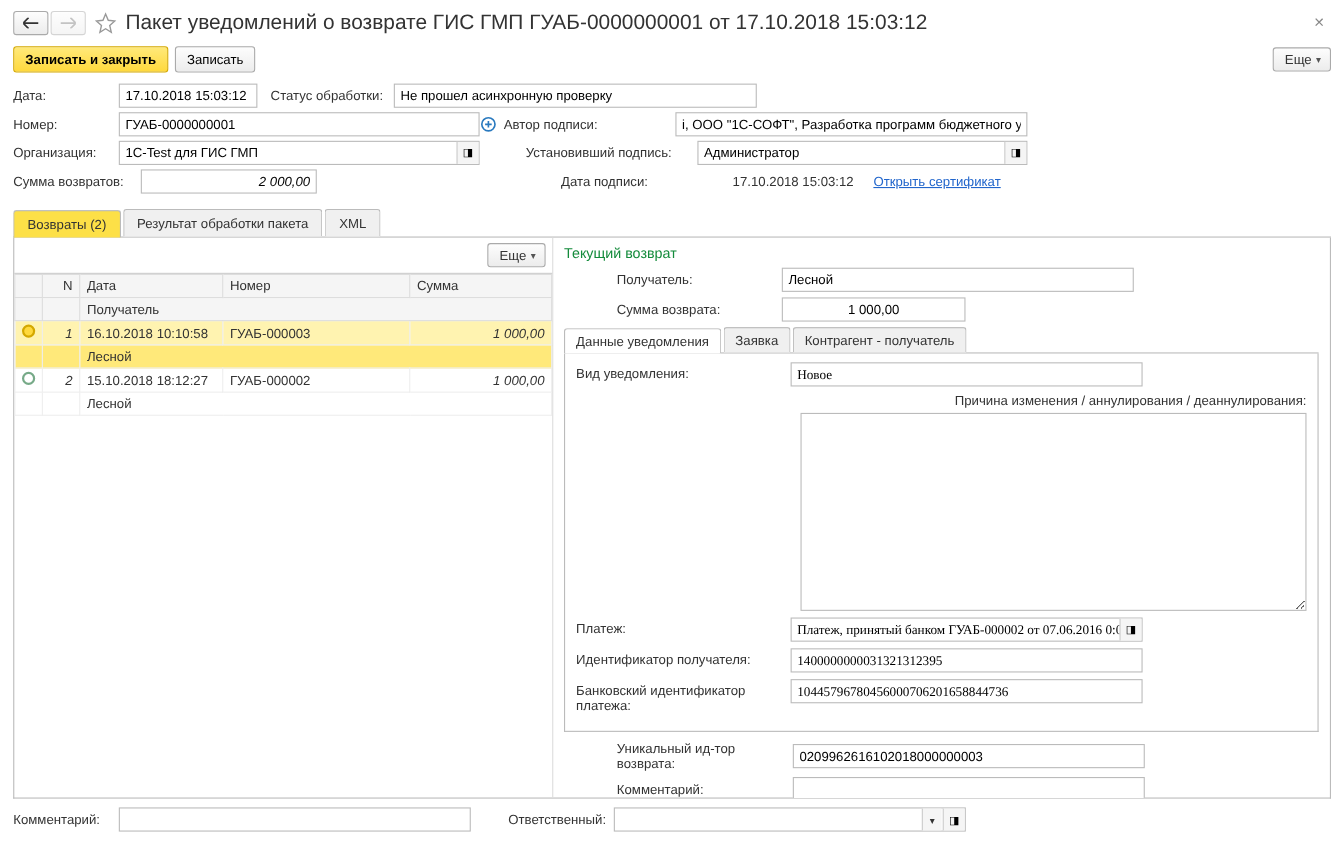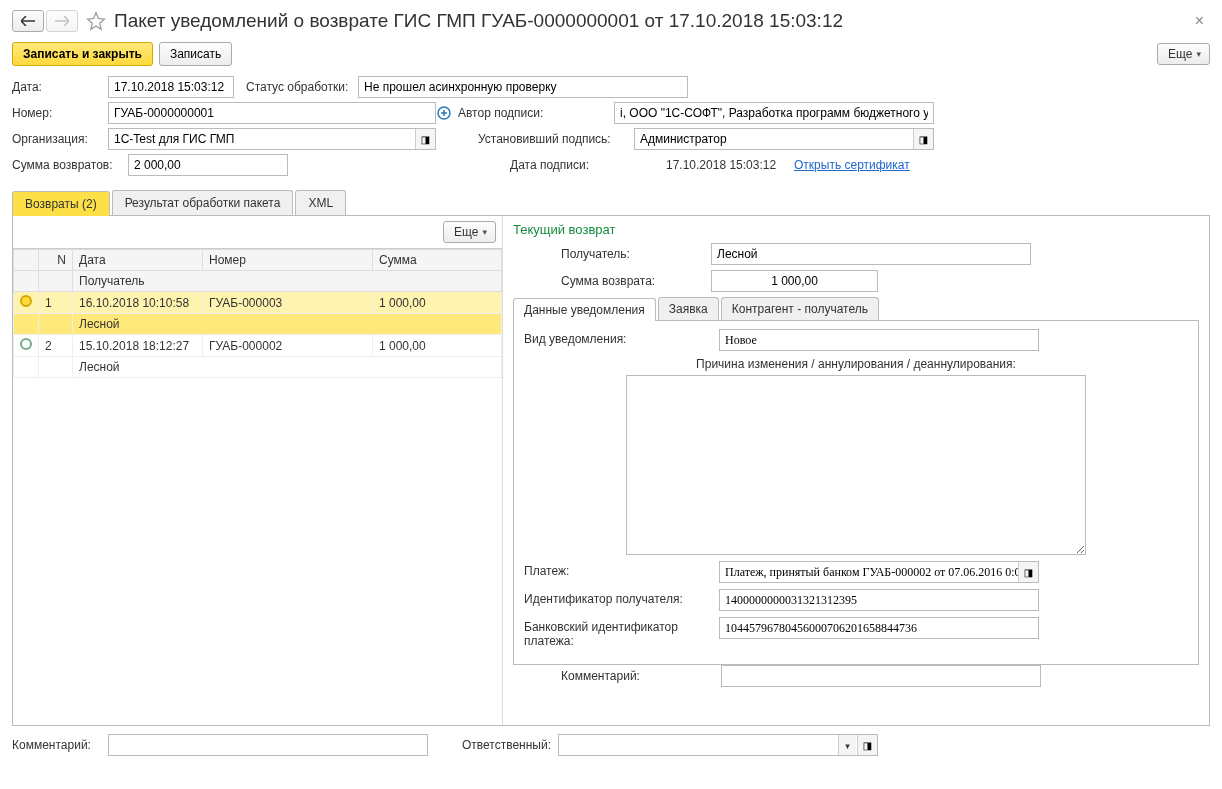--- a/index.html
+++ b/index.html
@@ -58,21 +58,21 @@
 .ic-inp { border: 1px solid #bbb; padding: 2px 5px; height: 22px; flex: 0 0 320px; font-family: Liberation Serif, serif; }
 .textarea { border: 1px solid #bbb; width: 460px; height: 180px; }
 .footer { display: flex; align-items: center; padding: 8px 12px; gap: 8px; }
 .footer .lbl2 { width: 88px; }
 .footer .inp { flex: 0 0 320px; }
 .sel-wrap { position: relative; display: inline-flex; }
 .sel-wrap .dd-btn { position: absolute; right: 22px; top: 1px; bottom: 1px; width: 18px; border: none; border-left: 1px solid #ccc; background: #f5f5f5; cursor: pointer; }
 .sel-wrap .dd-btn::after { content: "▾"; font-size: 9px; color: #333; }
 .sel-wrap .ext-btn { position: absolute; right: 1px; top: 1px; bottom: 1px; width: 20px; border: none; border-left: 1px solid #ccc; background: #f5f5f5; cursor: pointer; }
 .pop-icon { font-size: 10px; }
-.num-r { text-align: left; }
+.num-r { text-align: right; font-style: italic; }
 </style>
 </head>
 <body>
 
 <div class="window">
   <div class="titlebar">
     <div class="nav-btns">
       <div class="nav-btn">
         <svg width="14" height="10" viewBox="0 0 14 10">
             <path d="M5 0 L0 5 L5 10 M0 5 H14" stroke="#333" stroke-width="1.5" fill="none"></path>
@@ -222,21 +222,21 @@
       <div class="inner-tabs">
         <div class="inner-tab active">Данные уведомления</div>
         <div class="inner-tab">Заявка</div>
         <div class="inner-tab">Контрагент - получатель</div>
       </div>
       <div class="inner-content">
         <div class="ic-row">
           <span class="ic-lbl">Вид уведомления:</span>
           <input class="ic-inp" value="Новое" style="">
         </div>
-        <div class="ic-row" style="flex-direction:column;align-items:center">
+        <div class="ic-row" style="flex-direction:column;align-items:flex-end">
           <span style="margin-bottom:4px">Причина изменения / аннулирования / деаннулирования:</span>
           <textarea class="textarea" style=""></textarea>
         </div>
         <div class="ic-row">
           <span class="ic-lbl">Платеж:</span>
           <div class="inp-wrap" style="flex:0 0 320px">
             <input class="ic-inp" style="flex: 0 0 320px;" value="Платеж, принятый банком ГУАБ-000002 от 07.06.2016 0:00">
             <button class="inp-btn">
                 <span class="pop-icon">◨</span>
               </button>
@@ -245,20 +245,24 @@
         <div class="ic-row">
           <span class="ic-lbl">Идентификатор получателя:</span>
           <input class="ic-inp" value="1400000000031321312395" style="">
         </div>
         <div class="ic-row">
           <span class="ic-lbl">Банковский идентификатор платежа:</span>
           <input class="ic-inp" value="10445796780456000706201658844736" style="">
         </div>
       </div>
 
+      <div class="r-row" style="margin-top:8px">
+        <span class="r-lbl" style="width:160px">Уникальный ид-тор возврата:</span>
+        <input class="r-inp" value="0209962616102018000000003" style="">
+      </div>
       <div class="r-row">
         <span class="r-lbl" style="width:160px">Комментарий:</span>
         <input class="r-inp" style="">
       </div>
 
     </div>
   </div>
 
   <div class="footer">
     <span class="lbl2">Комментарий:</span>

